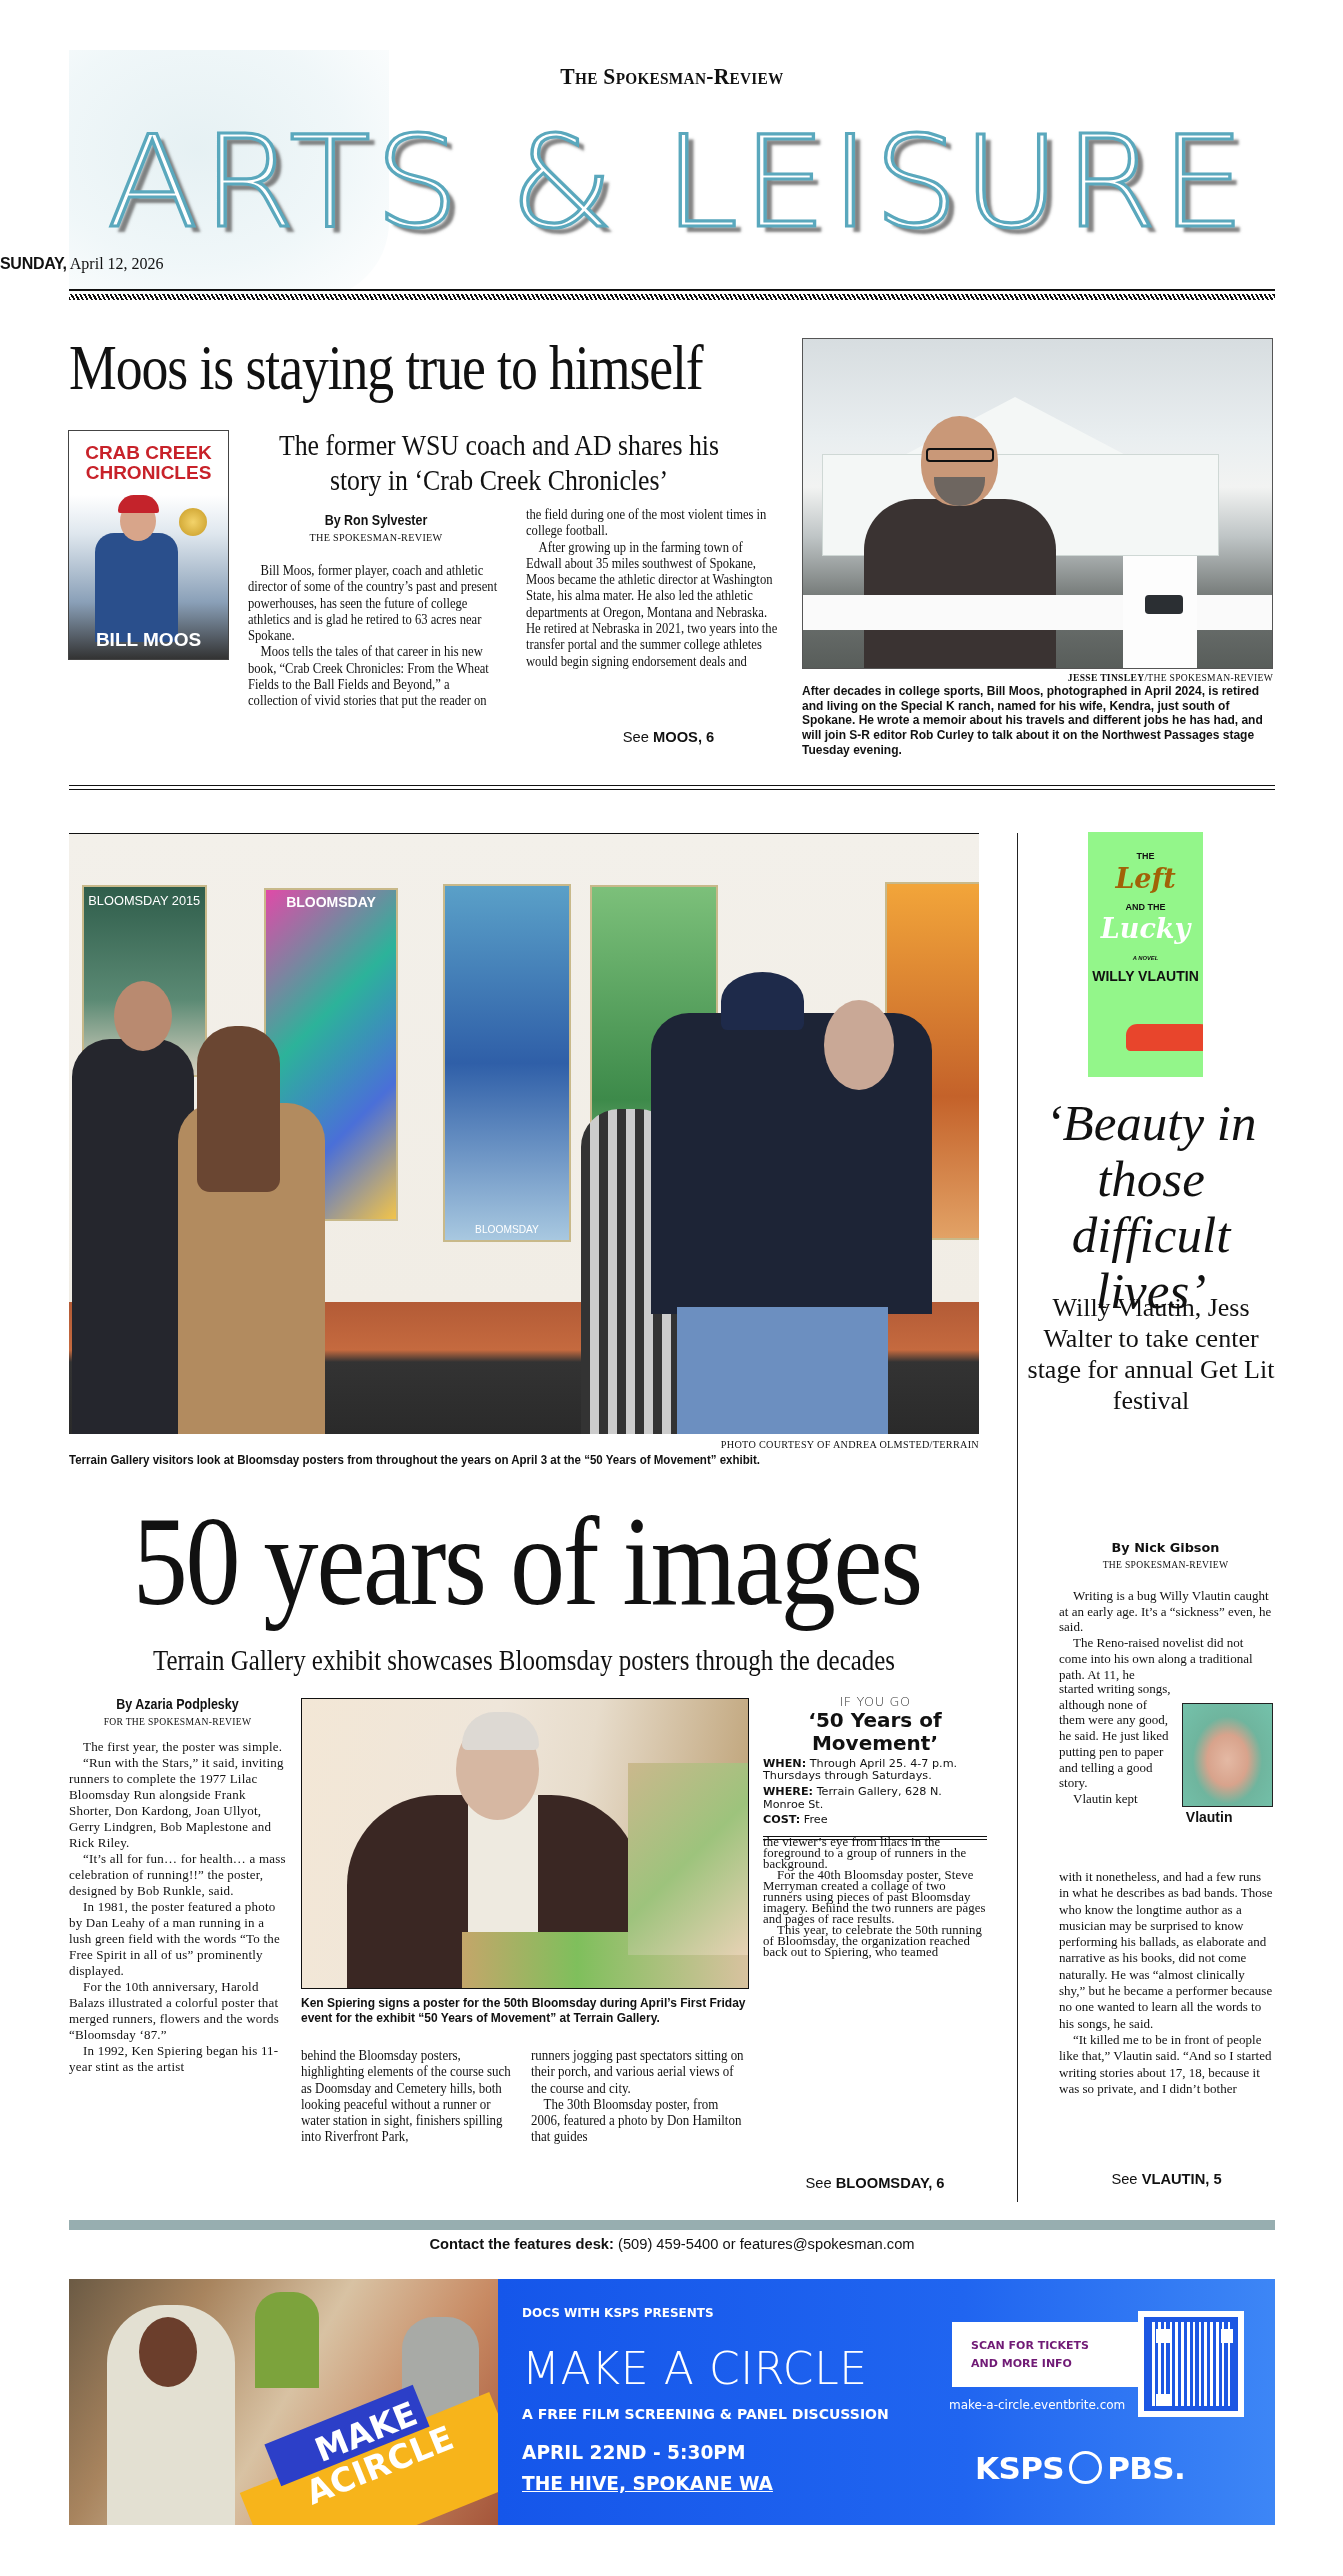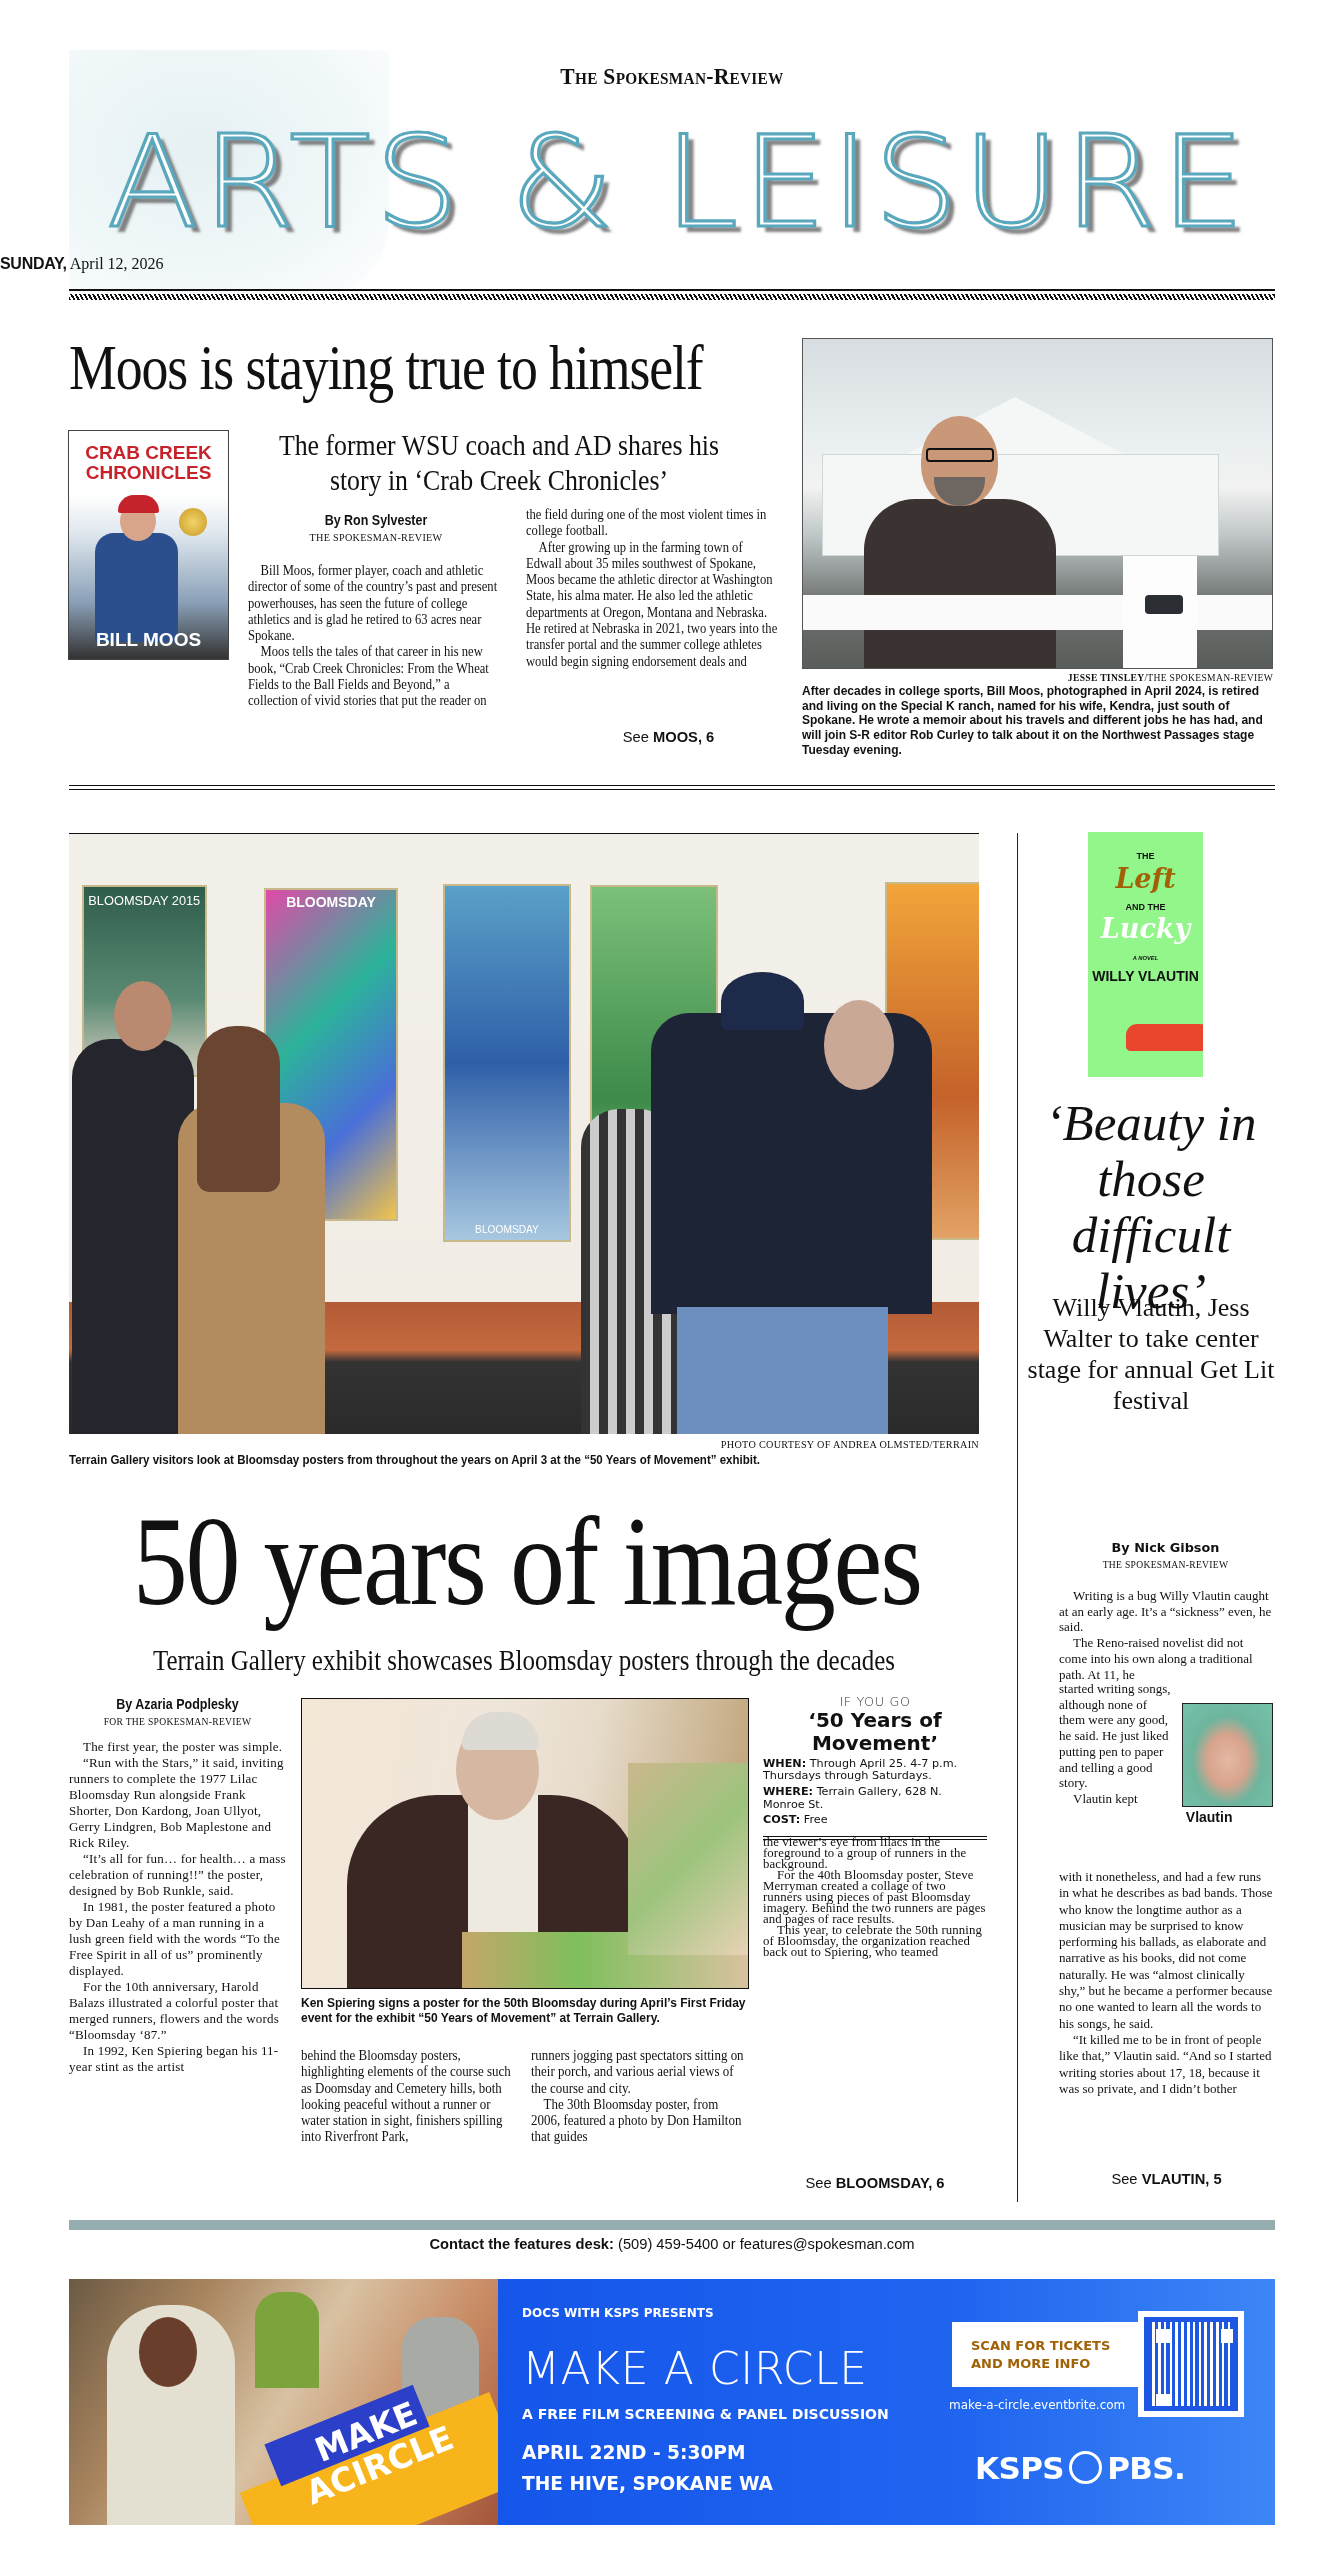--- a/index.html
+++ b/index.html
@@ -96,22 +96,22 @@
   .ad-photo { position: absolute; left: 0; top: 0; width: 429px; height: 246px;
     background: linear-gradient(120deg, #6b5a44 0%, #a8845e 25%, #d8c2a3 50%, #c88a63 75%, #a4553a 100%); }
   .ad-logo-shape { position: absolute; left: 179px; top: 160px; width: 269px; height: 96px; background: #f7b41b; transform: rotate(-22deg); }
   .ad-logo-blue { position: absolute; left: 198px; top: 134px; width: 160px; height: 45px; background: #2c3fc8; transform: rotate(-22deg); }
   .ad-logo-text { position: absolute; left: 192px; top: 134px; width: 224px; font-family: "DejaVu Sans", sans-serif; font-weight: bold; color: #fff; font-size: 33px; line-height: 36px; transform: rotate(-22deg); text-align: center; }
   .ad-main { position: absolute; left: 429px; top: 0; width: 777px; height: 246px; background: linear-gradient(90deg, #1556ea 0%, #2065f0 60%, #3d86f6 100%); color: #fff; }
   .ad-main .kicker { position: absolute; left: 24px; top: 27px; font-family: "DejaVu Sans", sans-serif; font-weight: bold; font-size: 12px; }
   .ad-main .title { position: absolute; left: 24px; top: 64px; font-family: "DejaVu Sans", sans-serif; font-weight: 200; font-size: 44px; letter-spacing: 0.6px; }
   .ad-main .sub { position: absolute; left: 24px; top: 127px; font-family: "DejaVu Sans", sans-serif; font-weight: bold; font-size: 14px; }
   .ad-main .date { position: absolute; left: 24px; top: 163px; font-family: "DejaVu Sans", sans-serif; font-weight: bold; font-size: 18.6px; }
-  .ad-main .place { position: absolute; left: 24px; top: 194px; font-family: "DejaVu Sans", sans-serif; font-weight: bold; font-size: 18.6px; }
-  .scan-box { position: absolute; left: 454px; top: 43px; width: 244px; height: 65px; background: #fff; color: #a16207; font-family: "DejaVu Sans", sans-serif; font-weight: bold; font-size: 13px; line-height: 18px; padding: 15.4px 0 0 19px; }
+  .ad-main .place { position: absolute; left: 24px; top: 194px; font-family: "DejaVu Sans", sans-serif; font-weight: bold; font-size: 18.6px; text-decoration: underline; }
+  .scan-box { position: absolute; left: 454px; top: 43px; width: 244px; height: 65px; background: #fff; color: #701a75; font-family: "DejaVu Sans", sans-serif; font-weight: bold; font-size: 11px; line-height: 18px; padding: 15.4px 0 0 19px; }
   .qr { position: absolute; left: 640px; top: 32px; width: 106px; height: 106px; background: #fff; padding: 6.4px; }
   .qr-inner { width: 100%; height: 100%;
     background:
       linear-gradient(#fff, #fff) 6.4px 6.4px/14px 14px no-repeat,
       linear-gradient(#fff, #fff) 72px 6.4px/14px 14px no-repeat,
       linear-gradient(#fff, #fff) 6.4px 72px/14px 14px no-repeat,
       repeating-linear-gradient(90deg, #1d57e3 0 3.2px, #fff 3.2px 5.8px),
       #1d57e3; border: 5.1px solid #1d57e3; }
   .ad-url { position: absolute; left: 451px; top: 119px; font-family: "DejaVu Sans", sans-serif; font-size: 12px; }
   .ksps { position: absolute; left: 477px; top: 171px; font-family: "DejaVu Sans", sans-serif; font-weight: bold; font-size: 31px; letter-spacing: -0.6px; }

